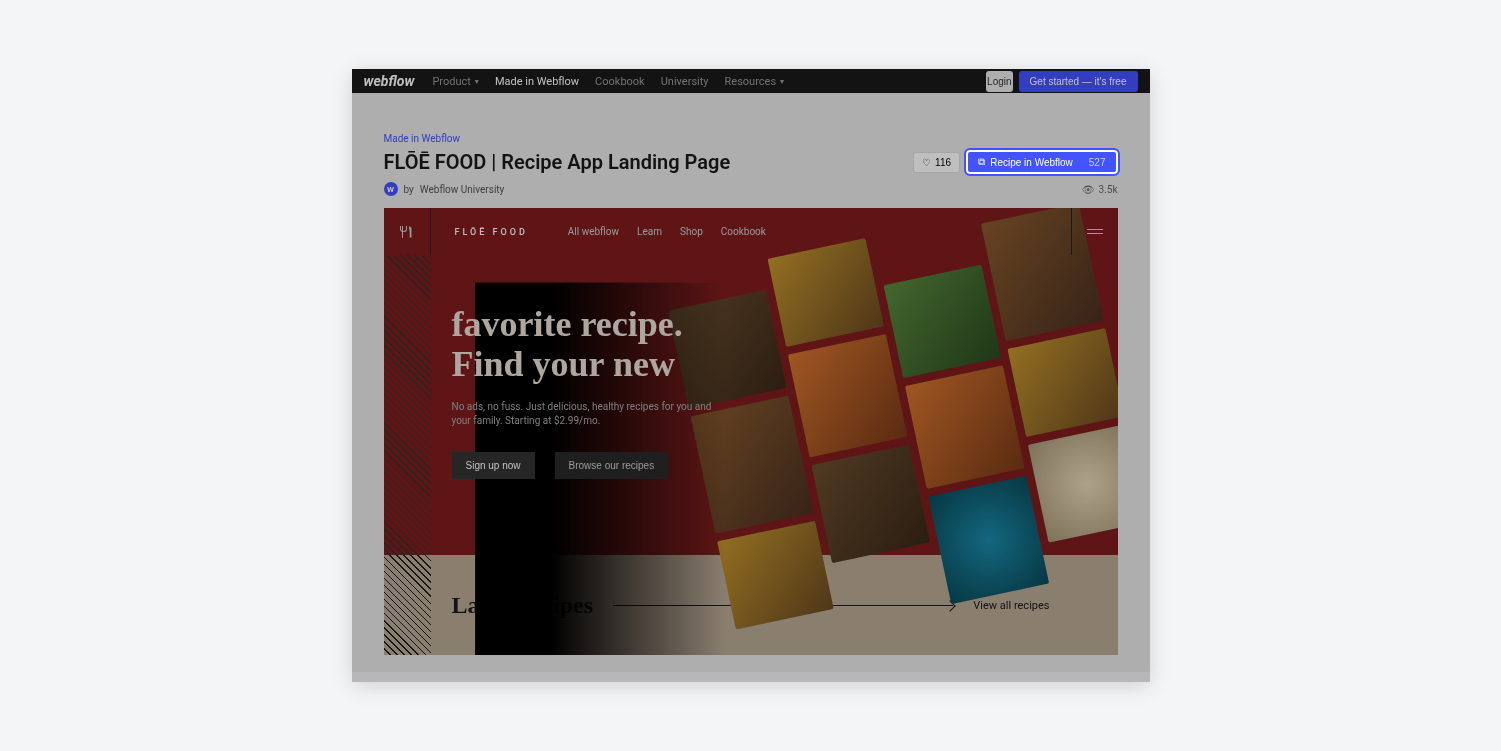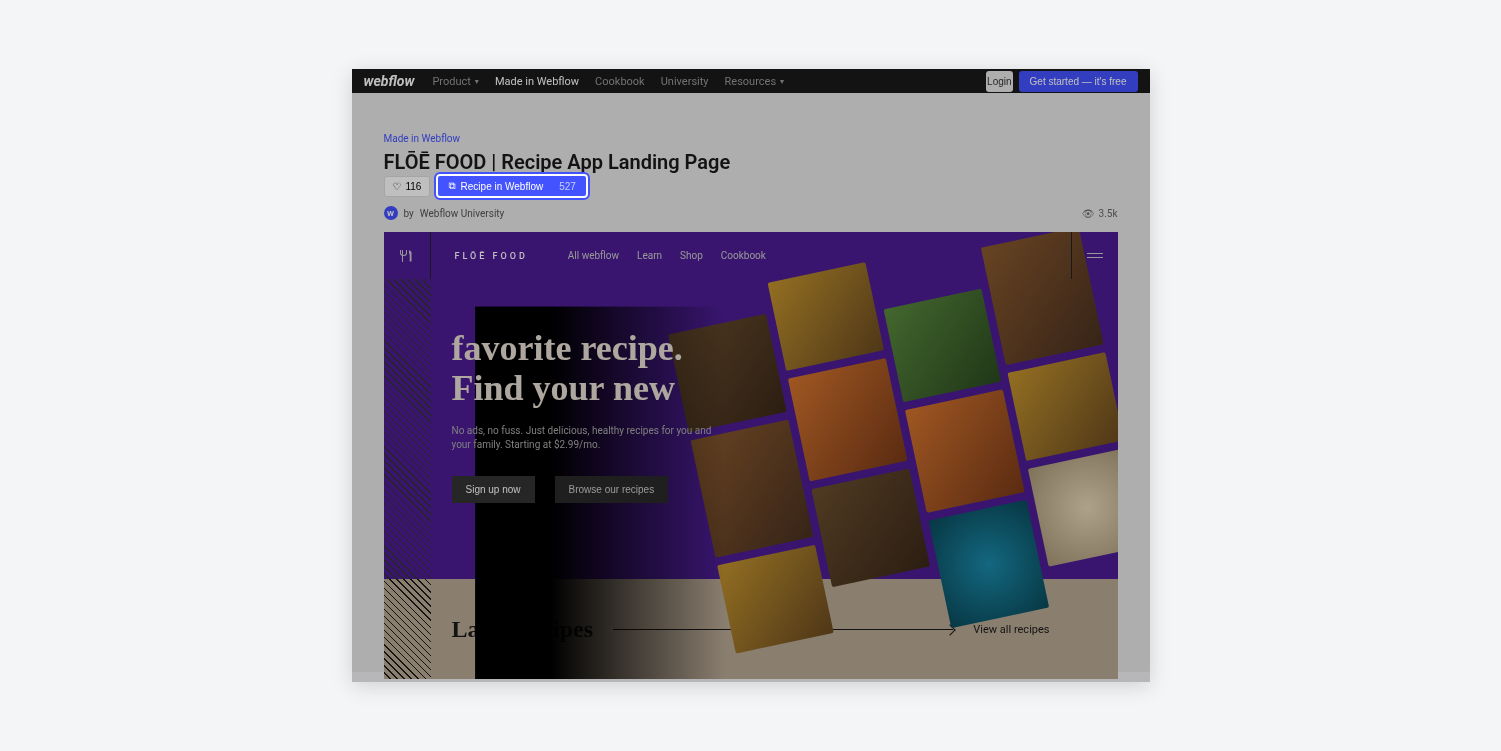--- a/index.html
+++ b/index.html
@@ -16,33 +16,33 @@
 .nav-item { color: #999; font-size: 11px; margin-right: 16px; cursor: pointer; display: flex; align-items: center; }
 .nav-item.active { color: #fff; }
 .nav-item .chev { margin-left: 4px; font-size: 8px; }
 .nav-spacer { flex: 1; }
 .btn-login { background: #e8e8e8; color: #333; font-size: 10px; padding: 5px 1px; border-radius: 3px; border: none; cursor: pointer; margin-right: 6px; }
 .btn-getstarted { background: #4353ff; color: #fff; font-size: 10px; padding: 5px 11px; border-radius: 3px; border: none; cursor: pointer; }
 
 
 .main { background: #e8e8e8; height: 579px; padding: 40px 32px 0; position: relative; }
 .breadcrumb { color: #4353ff; font-size: 10px; margin-bottom: 6px; }
-.title-row { display: flex; align-items: flex-start; justify-content: space-between; flex-direction: column; }
+.title-row { display: flex; align-items: center; justify-content: space-between; }
 .page-title { font-size: 20px; font-weight: 600; color: #1a1a1a; }
 .actions { display: flex; align-items: center; gap: 6px; }
 .like-btn { background: #fff; border: 1px solid #ddd; border-radius: 3px; padding: 4px 8px; font-size: 10px; display: flex; align-items: center; gap: 4px; cursor: pointer; }
 .clone-btn { background: #4353ff; color: #fff; border: 2px solid #fff; outline: 2px solid #4353ff; border-radius: 4px; padding: 4px 10px; font-size: 10px; display: flex; align-items: center; gap: 5px; cursor: pointer; position: relative; z-index: 100; }
 .clone-btn .count { opacity: 0.7; margin-left: 11px; }
 
 .byline { display: flex; align-items: center; gap: 6px; margin-top: 8px; font-size: 10px; color: #555; }
 .avatar { width: 14px; height: 14px; border-radius: 50%; background: #4353ff; color: #fff; font-size: 8px; display: flex; align-items: center; justify-content: center; font-weight: bold; }
 .views { margin-left: auto; display: flex; align-items: center; gap: 4px; color: #666; font-size: 10px; }
 
 
-.preview { margin-top: 12px; background: #4c1d95; height: 447px; position: relative; overflow: hidden; }
+.preview { margin-top: 12px; background: #7f1d1d; height: 447px; position: relative; overflow: hidden; }
 
 .pv-nav { height: 47px; display: flex; align-items: center; position: relative; z-index: 10; }
 .pv-icon-box { width: 47px; height: 47px; border-right: 1px solid #222; display: flex; align-items: center; justify-content: center; }
 .pv-logo { font-size: 9px; letter-spacing: 3px; color: #fff; font-weight: 500; margin-left: 24px; margin-right: 40px; }
 .pv-link { color: #ccc; font-size: 10px; margin-right: 18px; cursor: pointer; }
 .pv-menu-box { width: 47px; height: 47px; border-left: 1px solid #222; display: flex; align-items: center; justify-content: center; margin-left: auto; }
 .pv-menu-lines { display: flex; flex-direction: column; gap: 3px; }
 .pv-menu-lines span { width: 16px; height: 1px; background: #ccc; }
 
 .pv-hero { display: flex; height: 300px; position: relative; }

